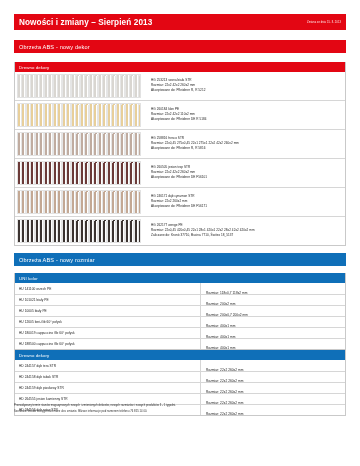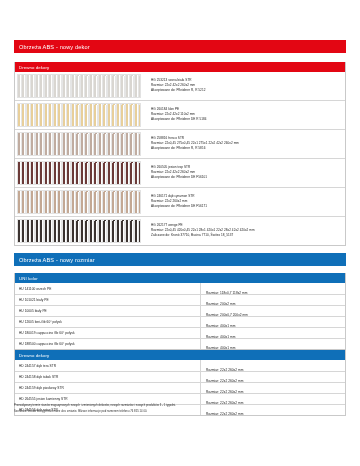--- a/index.html
+++ b/index.html
@@ -72,20 +72,24 @@
   .notes p { margin: 0 0 2.5px 0; font-size: 2.7px; color: #2a2a2a; letter-spacing: .05px; }
 
   
   .footer { position: absolute; left: 0; top: 430px; width: 360px; height: 36px; }
 </style>
 </head>
 <body>
 
 <div class="page">
 
+  <div class="title-bar">
+    <div class="main-title">Nowości i zmiany – Sierpień 2013</div>
+    <div class="title-date">Zmiana ze dnia 15. 8. 2013</div>
+  </div>
 
   <div class="band red" style="top:40px;">
     <span>Obrzeża ABS - nowy dekor</span>
   </div>
 
   <div class="tbl" style="top:62px;">
     <div class="tbl-head red">
       <span>Drewno dekory</span>
     </div>
     <div id="decor-rows">

